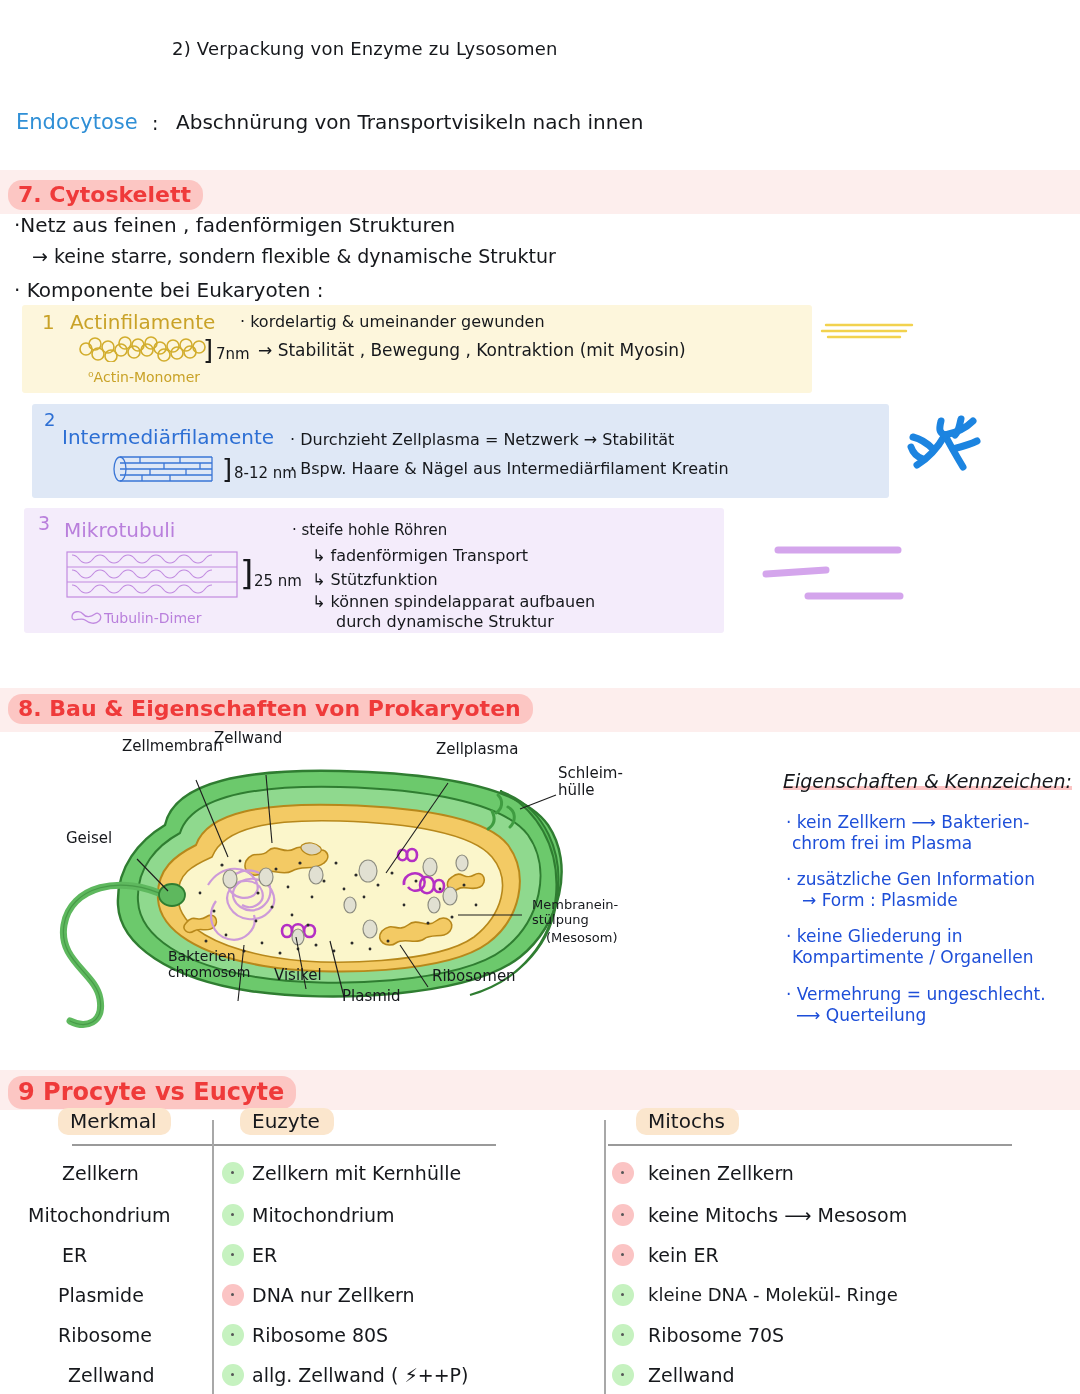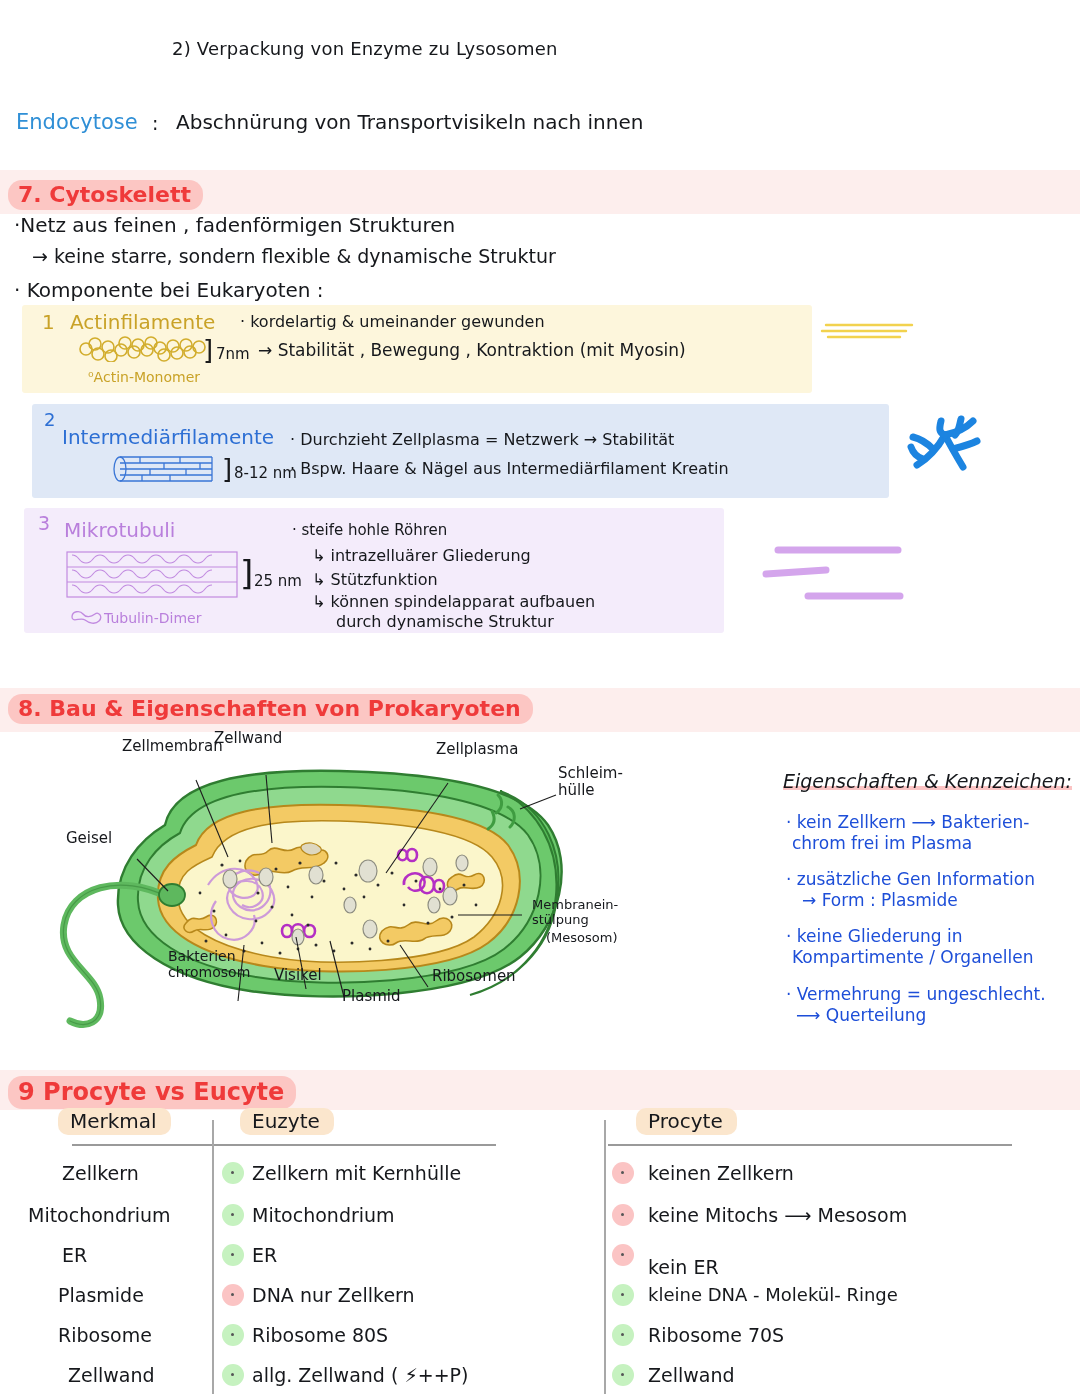--- a/index.html
+++ b/index.html
@@ -162,21 +162,21 @@
     <path d="M36 16 C34 24, 34 28, 40 30"></path>
     <path d="M56 14 C54 22, 54 26, 50 30"></path>
     <path d="M18 54 C12 52, 8 48, 6 42"></path>
   </g>
 </svg>
 
 <div class="comp-box" id="box-mikro"></div>
 <div class="comp-num hand c-purple" style="left:38px; top:512px; font-size:19px;">3</div>
 <div class="comp-name hand c-purple" style="left:64px; top:518px;">Mikrotubuli</div>
 <div class="comp-desc hand" style="left:292px; top:521px; font-size:15px;">· steife hohle Röhren</div>
-<div class="comp-desc hand" style="left:312px; top:546px; font-size:16px;">↳ intrazelluärer Gliederung</div>
+<div class="comp-desc hand" style="left:312px; top:546px; font-size:16px;">↳ fadenförmigen Transport</div>
 <div class="comp-desc hand" style="left:312px; top:570px; font-size:16px;">↳ Stützfunktion</div>
 <div class="comp-desc hand" style="left:312px; top:592px; font-size:16px;">↳ können spindelapparat aufbauen</div>
 <div class="comp-desc hand" style="left:336px; top:612px; font-size:16px;">durch dynamische Struktur</div>
 
 <svg class="doodle" style="left:66px; top:551px;" width="172" height="47" viewBox="0 0 172 47">
   <g fill="none" stroke="#c18ae0" stroke-width="1.2">
     <rect x="1" y="1" width="170" height="45"></rect>
     <path d="M1 16 H171 M1 31 H171"></path>
     <path d="M6 4 c8 0 6 8 14 8 c8 0 6 -8 14 -8 M34 4 c8 0 6 8 14 8 c8 0 6 -8 14 -8 M62 4 c8 0 6 8 14 8 c8 0 6 -8 14 -8 M90 4 c8 0 6 8 14 8 c8 0 6 -8 14 -8 M118 4 c8 0 6 8 14 8 c8 0 6 -8 14 -8"></path>
     <path d="M6 19 c8 0 6 8 14 8 c8 0 6 -8 14 -8 M34 19 c8 0 6 8 14 8 c8 0 6 -8 14 -8 M62 19 c8 0 6 8 14 8 c8 0 6 -8 14 -8 M90 19 c8 0 6 8 14 8 c8 0 6 -8 14 -8 M118 19 c8 0 6 8 14 8 c8 0 6 -8 14 -8"></path>
@@ -372,21 +372,21 @@
   <div style="margin-left:10px;">⟶ Querteilung</div>
 </div>
 
 <div class="sec-band" style="top:1070px; height:40px;"></div>
 <div class="sec-title" style="left:8px; top:1076px; font-size:24px; font-weight:700;">9 Procyte vs Eucyte</div>
 
 <div id="tbl">
 
   <div class="th" style="left:58px; top:0px;">Merkmal</div>
   <div class="th" style="left:240px; top:0px;">Euzyte</div>
-  <div class="th" style="left:636px; top:0px;">Procyte</div>
+  <div class="th" style="left:636px; top:0px;">Mitochs</div>
 
   <div class="hrule" style="left:72px; top:36px; width:424px;"></div>
   <div class="hrule" style="left:608px; top:36px; width:404px;"></div>
   <div class="vrule" style="left:212px; top:12px; height:274px;"></div>
   <div class="vrule" style="left:604px; top:12px; height:274px;"></div>
 
   <div class="cellrow hand" style="left:62px; top:54px;">Zellkern</div>
   <div class="dot green" style="left:222px; top:54px;"></div>
   <div class="cellrow hand" style="left:252px; top:54px;">Zellkern mit Kernhülle</div>
   <div class="dot red" style="left:612px; top:54px;"></div>
@@ -395,21 +395,21 @@
   <div class="cellrow hand" style="left:28px; top:96px;">Mitochondrium</div>
   <div class="dot green" style="left:222px; top:96px;"></div>
   <div class="cellrow hand" style="left:252px; top:96px;">Mitochondrium</div>
   <div class="dot red" style="left:612px; top:96px;"></div>
   <div class="cellrow hand" style="left:648px; top:96px;">keine Mitochs  ⟶ Mesosom</div>
 
   <div class="cellrow hand" style="left:62px; top:136px;">ER</div>
   <div class="dot green" style="left:222px; top:136px;"></div>
   <div class="cellrow hand" style="left:252px; top:136px;">ER</div>
   <div class="dot red" style="left:612px; top:136px;"></div>
-  <div class="cellrow hand" style="left:648px; top:136px;margin-top:12px;">kein ER</div>
+  <div class="cellrow hand" style="left:648px; top:136px;">kein ER</div>
 
   <div class="cellrow hand" style="left:58px; top:176px;">Plasmide</div>
   <div class="dot red" style="left:222px; top:176px;"></div>
   <div class="cellrow hand" style="left:252px; top:176px;">DNA nur Zellkern</div>
   <div class="dot green" style="left:612px; top:176px;"></div>
   <div class="cellrow hand" style="left:648px; top:176px; font-size:18px;">kleine DNA - Molekül- Ringe</div>
 
   <div class="cellrow hand" style="left:58px; top:216px;">Ribosome</div>
   <div class="dot green" style="left:222px; top:216px;"></div>
   <div class="cellrow hand" style="left:252px; top:216px;">Ribosome  80S</div>

